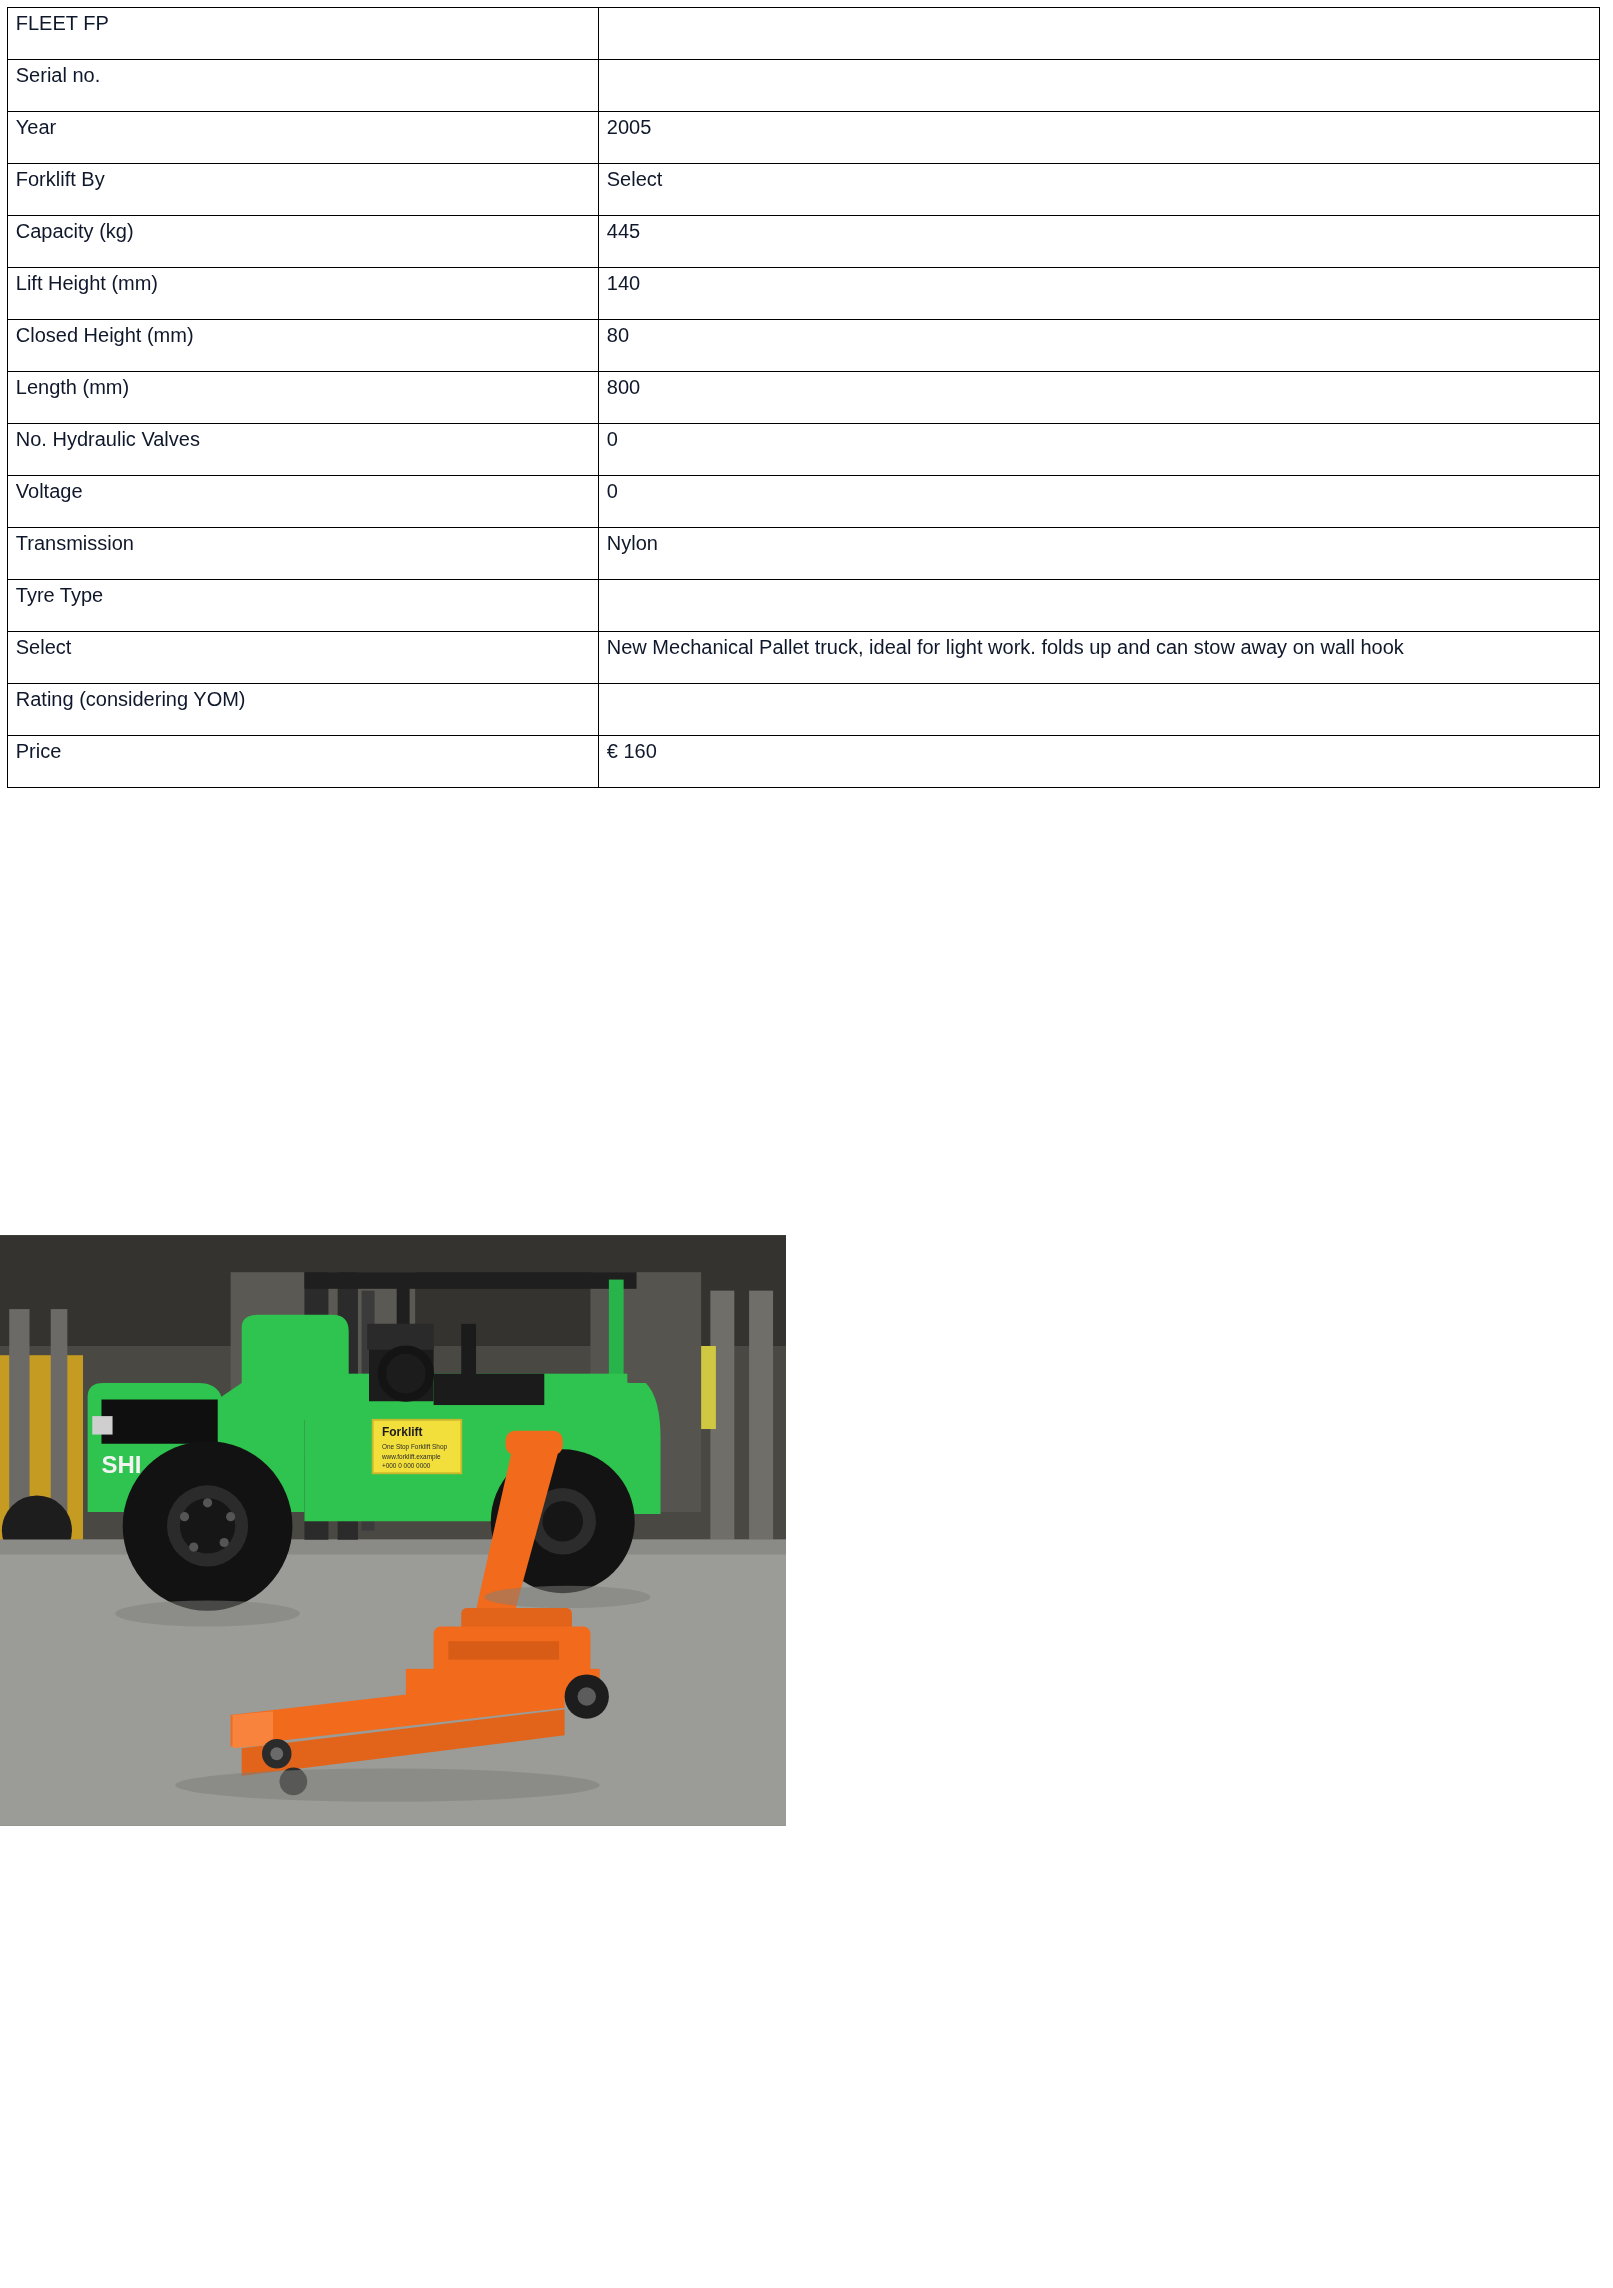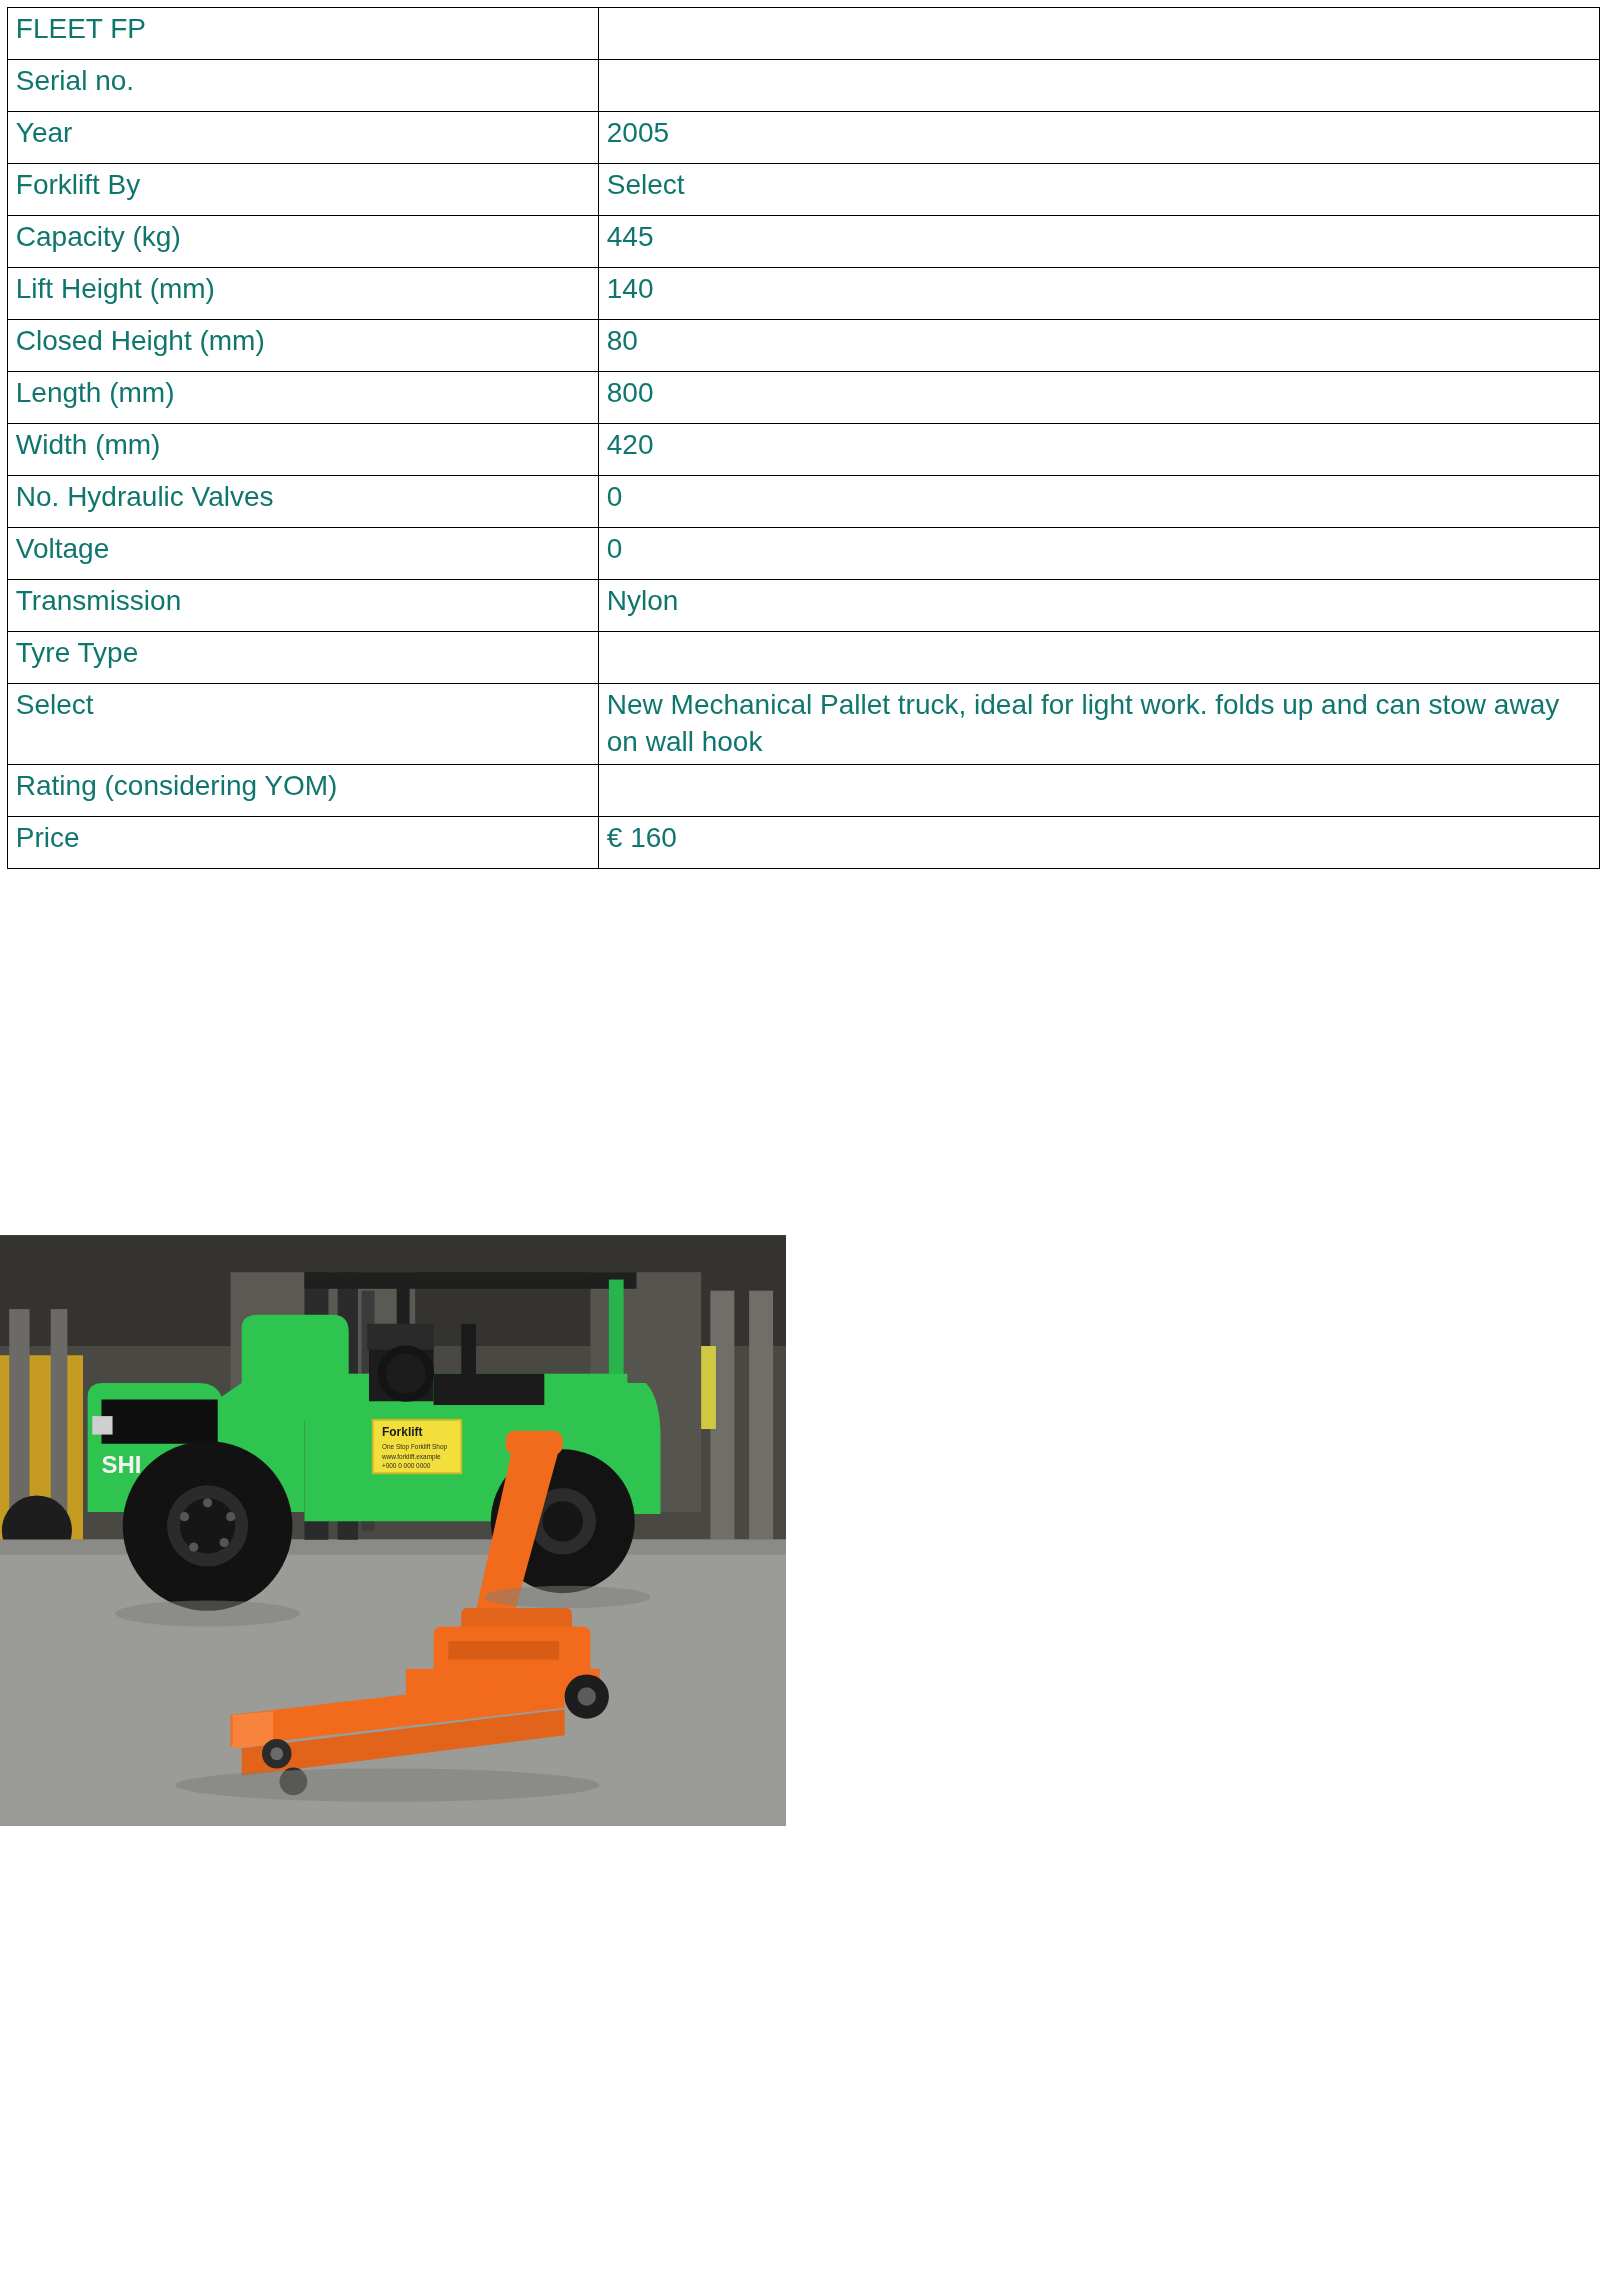--- a/index.html
+++ b/index.html
@@ -26,23 +26,23 @@
   .spec-table {
     position: absolute;
     left: 7.4px;
     top: 7.4px;
     width: 1592px;
     border-collapse: collapse;
     table-layout: fixed;
   }
   .spec-table td {
     border: 1.8px solid #000000;
-    font-size: 28px;
+    font-size: 20px;
     line-height: 1.33;
-    color: #0f766e;
+    color: #0f172a;
     padding: 1.8px 7.4px 3.7px 7.4px;
     vertical-align: top;
     height: 52px;
     box-sizing: border-box;
   }
   .col-label { width: 591px; }
   .col-value { width: 1001px; }
 
   .remarks-cell {
     height: auto;
@@ -95,24 +95,20 @@
       </tr>
       <tr>
         <td class="col-label">Closed Height (mm)</td>
         <td class="col-value">80</td>
       </tr>
       <tr>
         <td class="col-label">Length (mm)</td>
         <td class="col-value">800</td>
       </tr>
       <tr>
-        <td class="col-label">Width (mm)</td>
-        <td class="col-value">420</td>
-      </tr>
-      <tr>
         <td class="col-label">No. Hydraulic Valves</td>
         <td class="col-value">0</td>
       </tr>
       <tr>
         <td class="col-label">Voltage</td>
         <td class="col-value">0</td>
       </tr>
       <tr>
         <td class="col-label">Transmission</td>
         <td class="col-value">Nylon</td>

